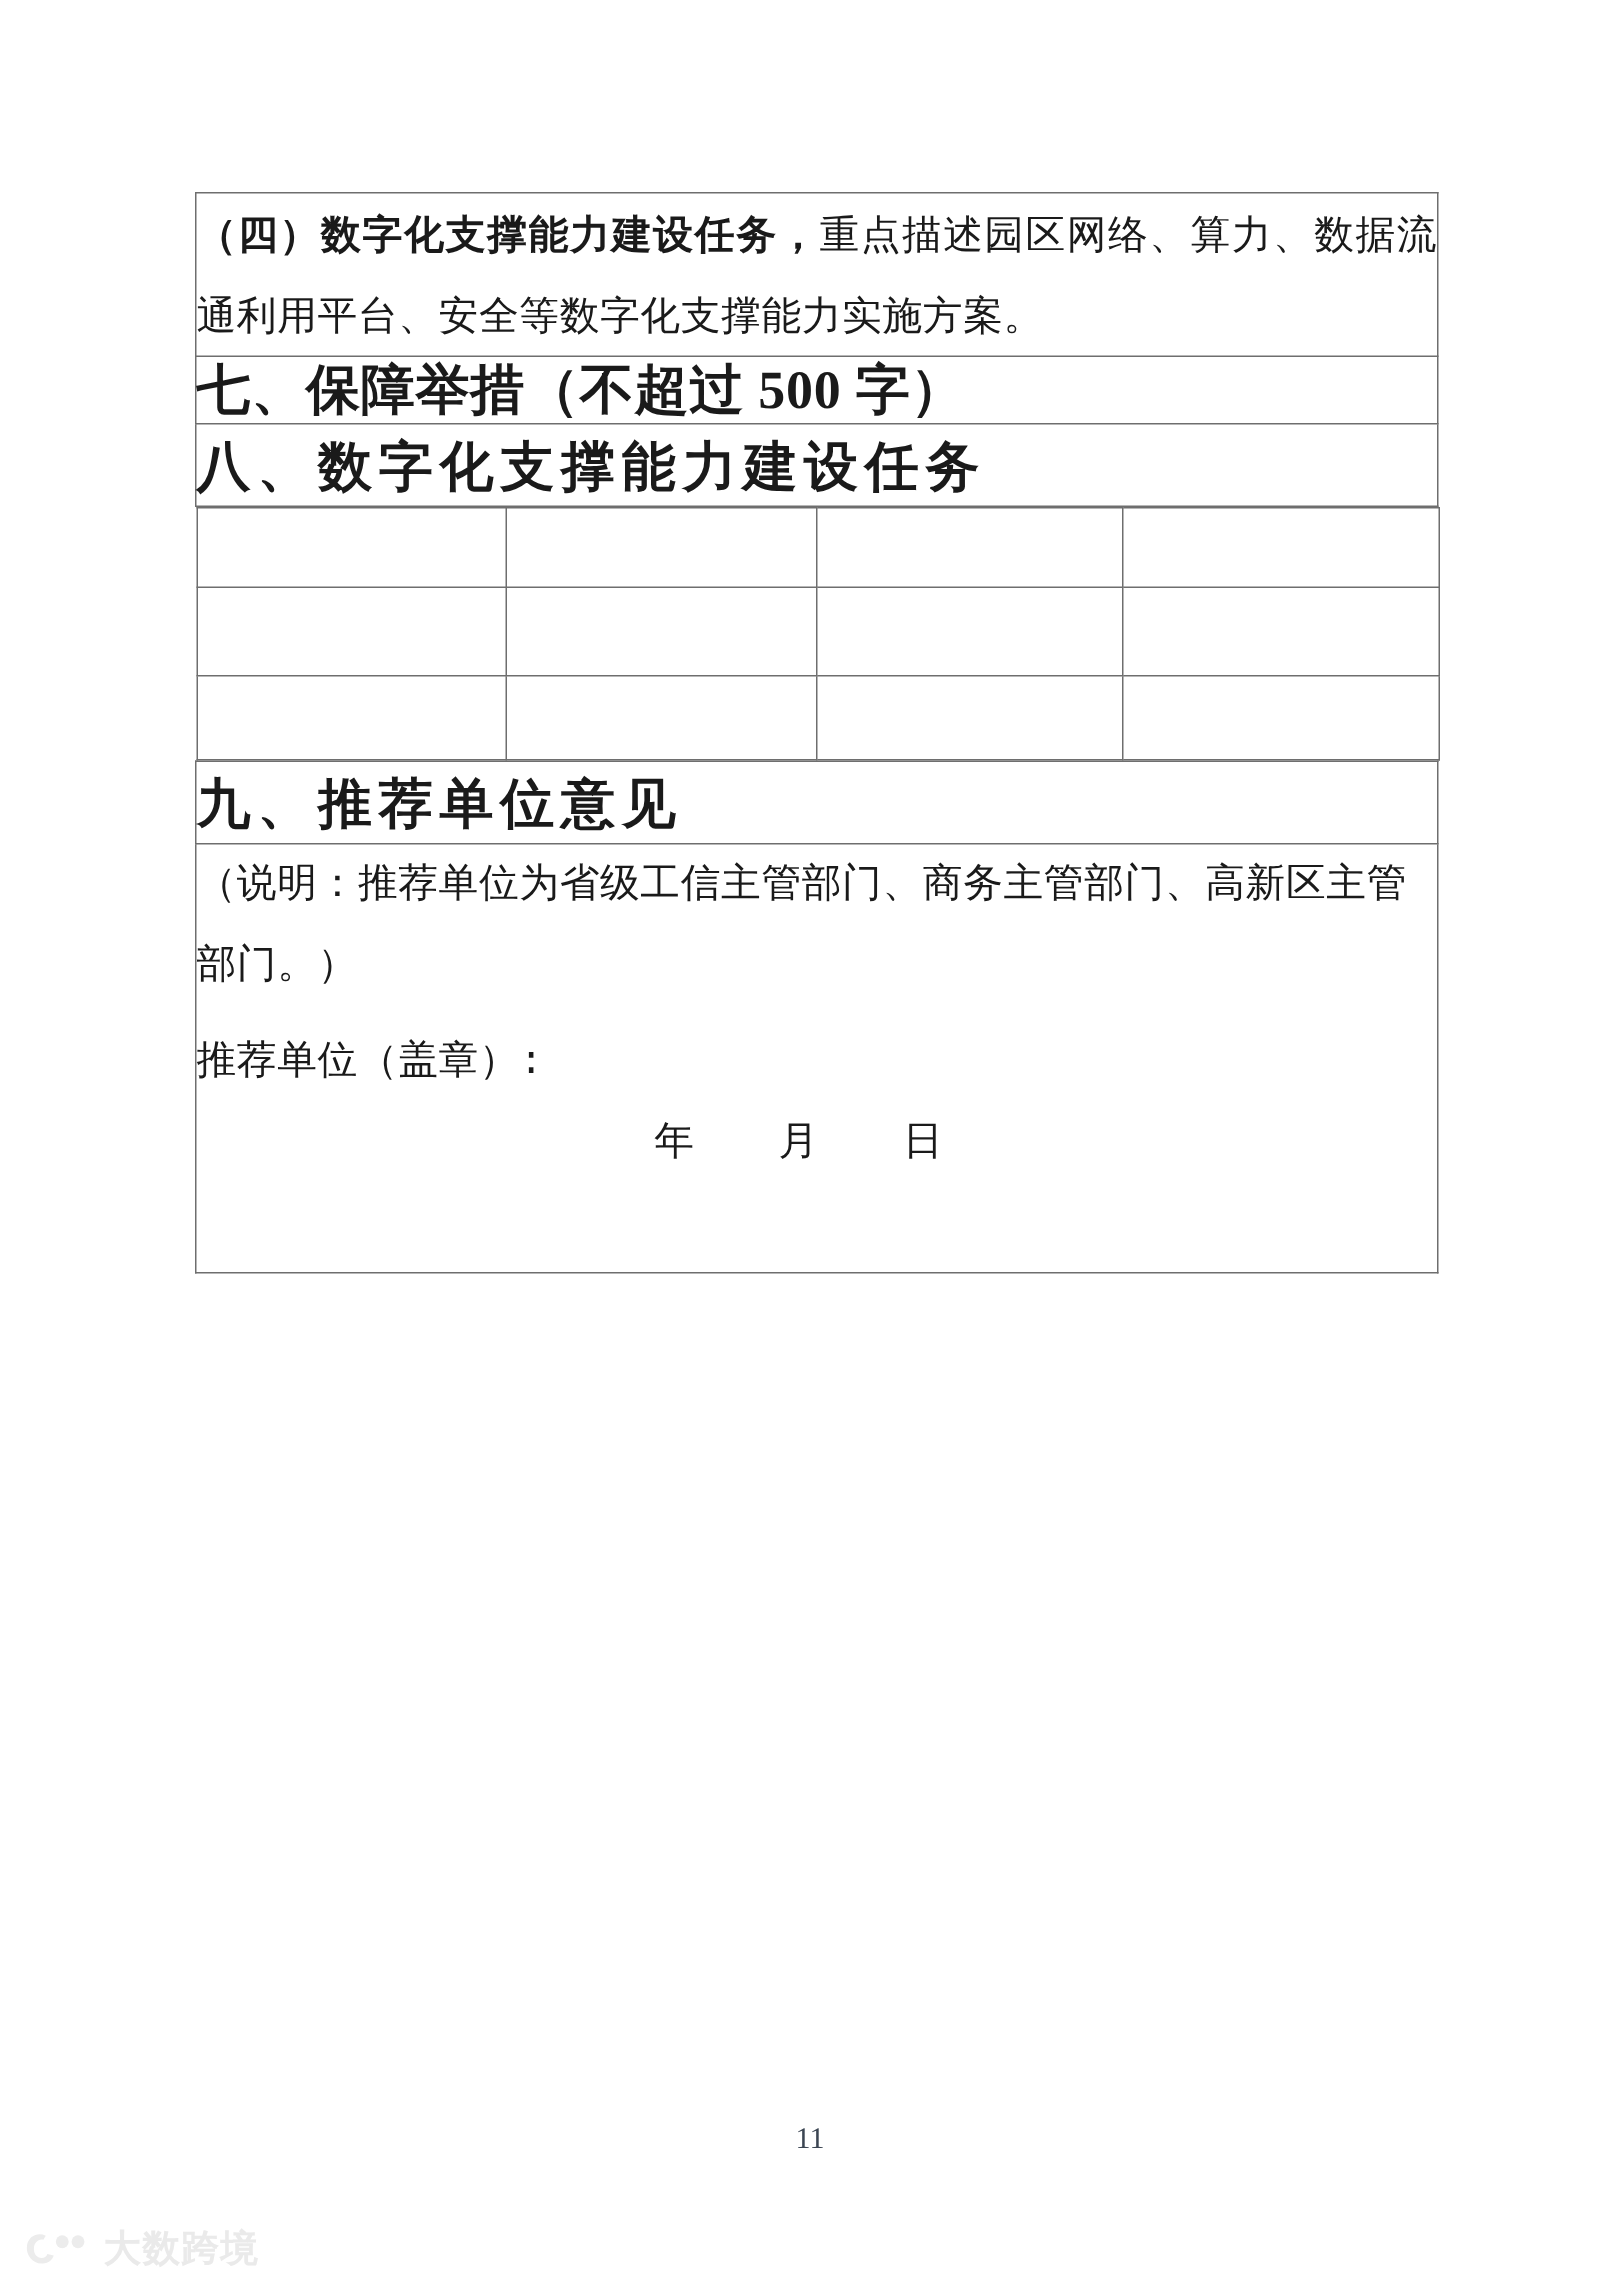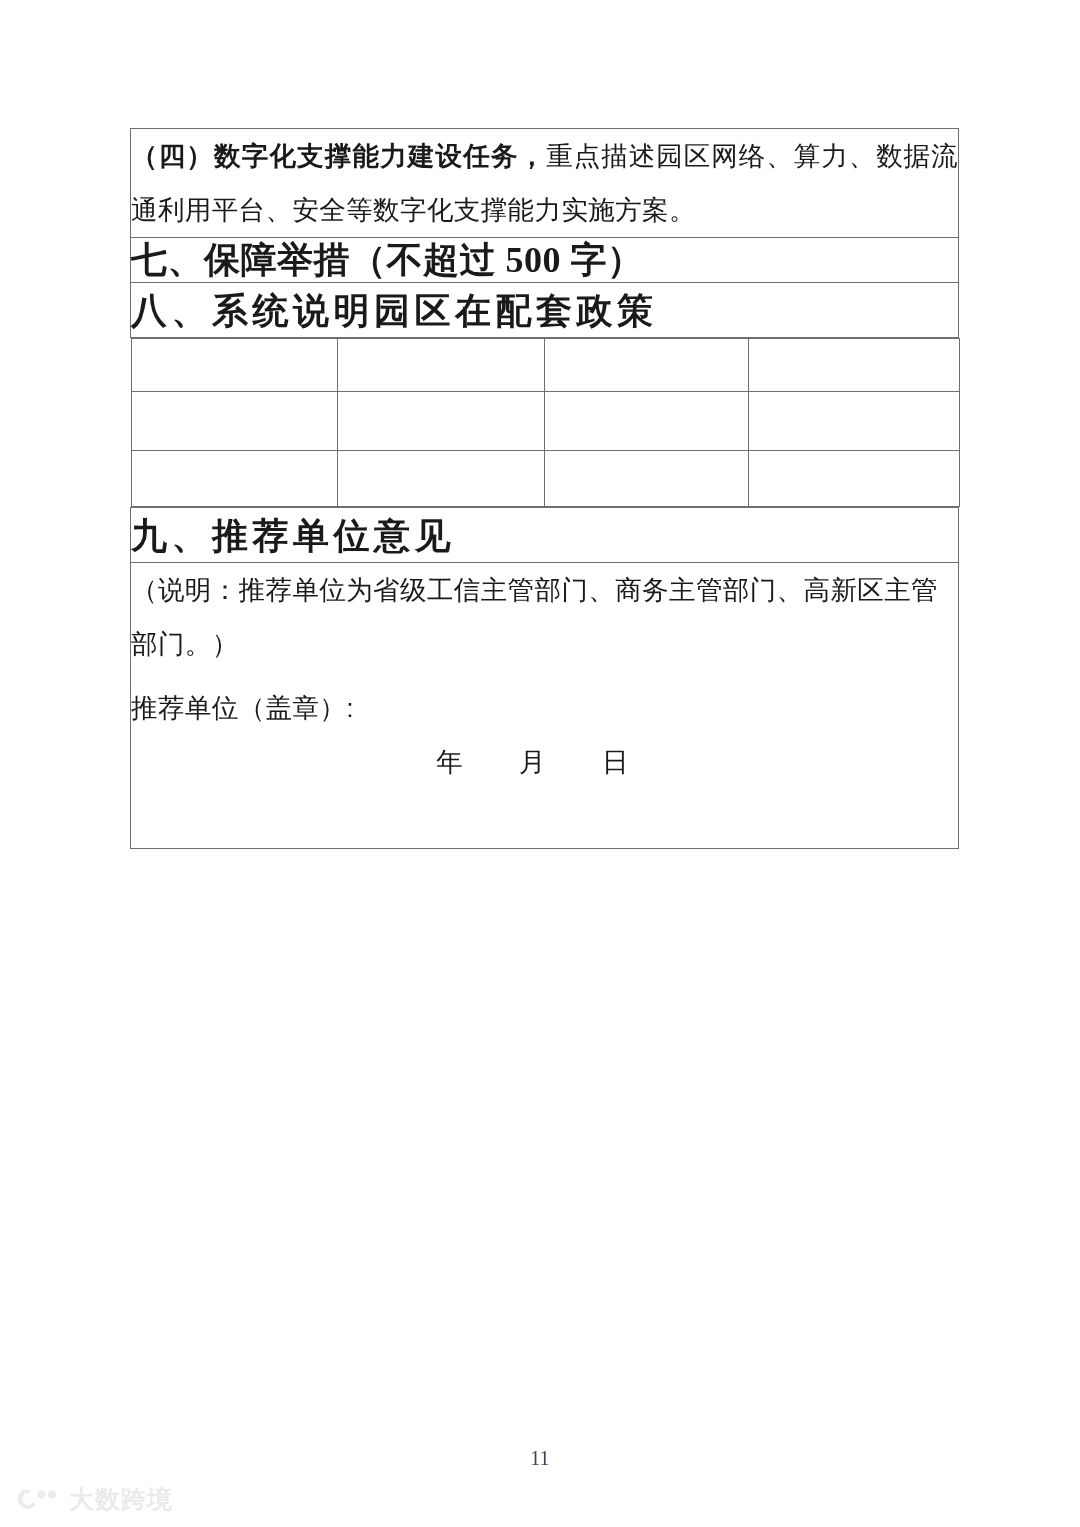--- a/index.html
+++ b/index.html
@@ -110,21 +110,21 @@
   .empty-row.r2 td { height: 59px; }
   .empty-row.r3 td { height: 56px; }
 
   
   .sign-cell {
     padding: 13px 8px 18px 10px;
     height: 286px;
   }
   .sign-line {
     margin: 0;
-    font-family: Liberation Sans, sans-serif;
+    font-family: Liberation Mono, monospace;
     font-size: 26.5px;
     line-height: 54px;
     letter-spacing: 0.4px;
   }
   .sign-right {
     text-align: left;
     padding-right: 18px;
     margin-top: 10px;
   }
   .sign-date {
@@ -136,21 +136,20 @@
 
   
   #page-number {
     position: absolute;
     left: 0; right: 0;
     top: 1415px;
     text-align: center;
     font-family: "Liberation Serif", "DejaVu Serif", serif;
     font-size: 20px;
     color: #3b4552;
-    margin-top: 32px;
   }
 
   
   #watermark {
     position: absolute;
     left: 14px;
     top: 1484px;
     display: flex;
     align-items: center;
     gap: 9px;
@@ -191,21 +190,21 @@
 
       <tr>
         <td class="heading-cell">
           <p class="heading">七、保障举措（不超过 500 字）</p>
         </td>
       </tr>
 
 
       <tr>
         <td class="heading-cell">
-          <p class="heading spaced">八、系统说明园区在配套政策</p>
+          <p class="heading spaced">八、数字化支撑能力建设任务</p>
         </td>
       </tr>
 
 
       <tr>
         <td style="padding:0;border:0">
           <table class="project-table">
             <colgroup>
               <col class="col-a">
                 <col class="col-b">

